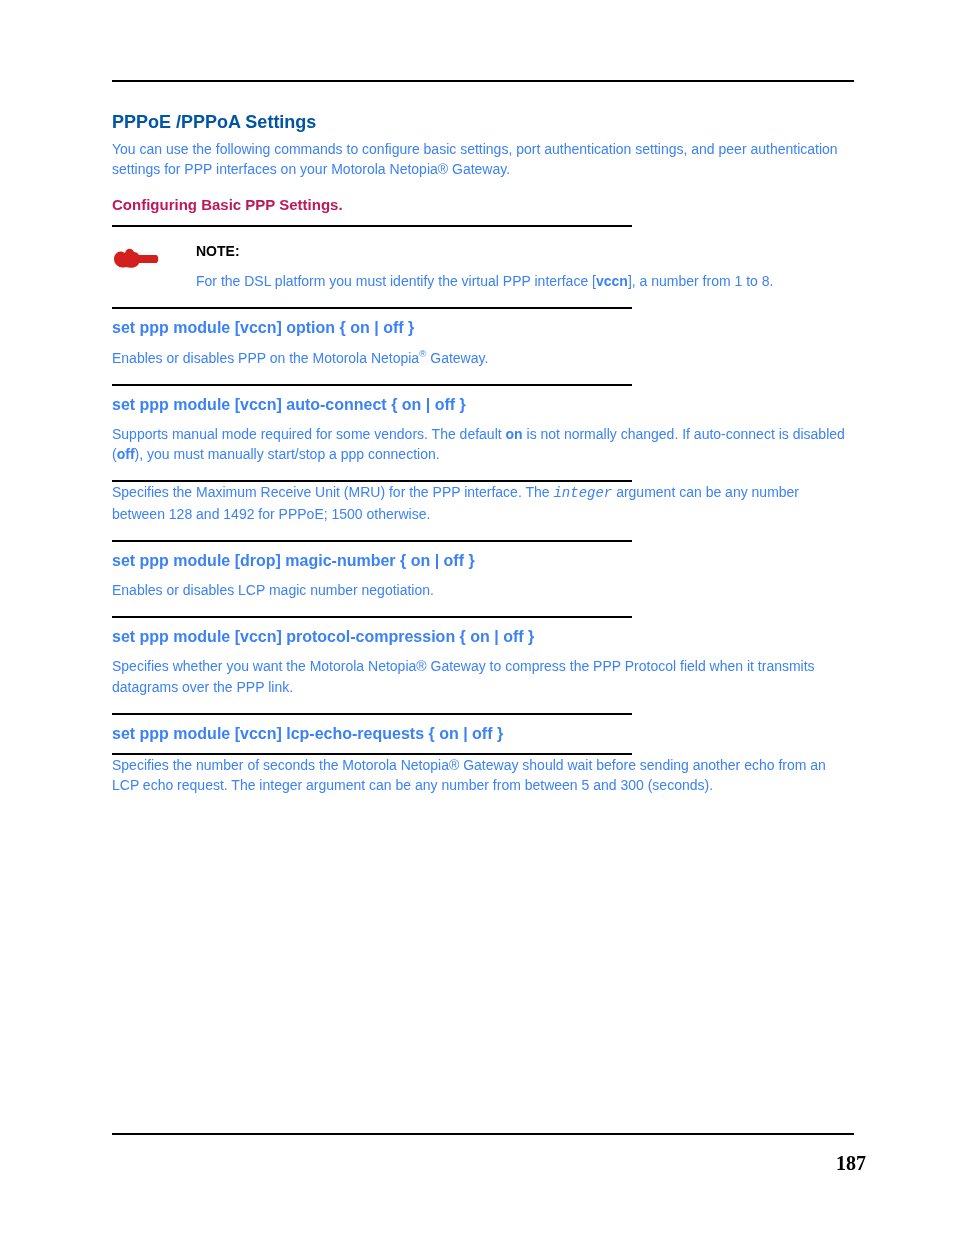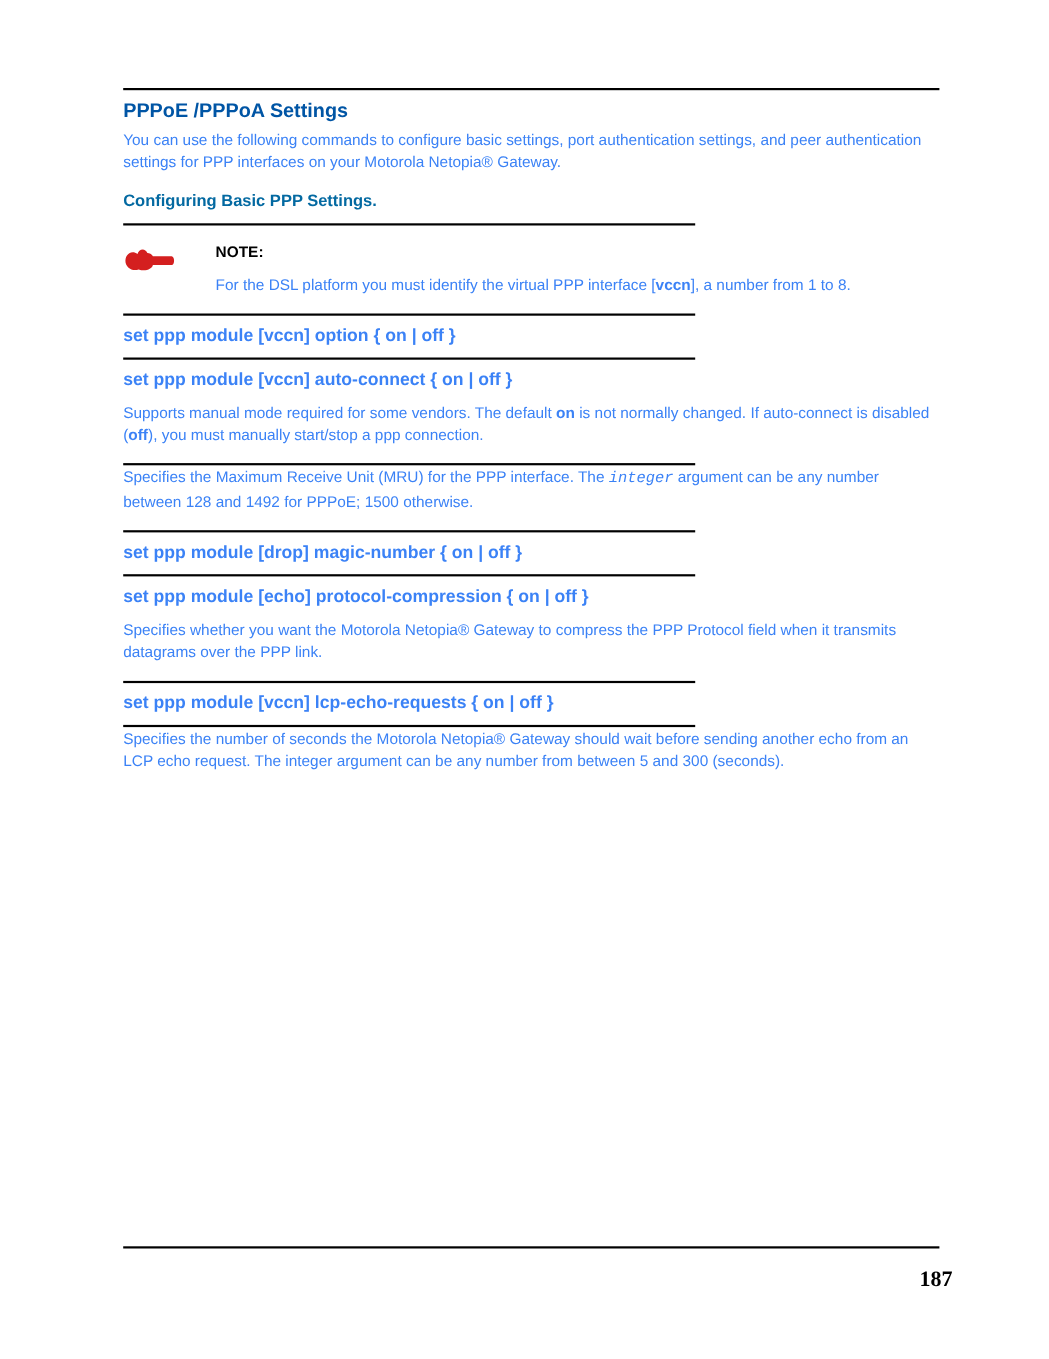--- a/index.html
+++ b/index.html
@@ -15,30 +15,30 @@
       box-sizing: border-box;
     }
     .content {
       position: absolute;
       left: 112px;
       right: 100px;
       top: 80px;
       bottom: 100px;
       border-top: 2px solid #000;
       border-bottom: 2px solid #000;
-      padding-top: 8px;
+      padding-top: 30px;
     }
     .h2-blue {
       color: #0055a5;
       font-weight: bold;
       font-size: 18px;
       margin: 0 0 6px 0;
     }
     .h3-blue {
-      color: #0369a1;
+      color: #be185d;
       font-weight: bold;
       font-size: 15px;
       margin: 0 0 12px 0;
     }
     .body-text {
       font-size: 14px;
       color: #3b82f6;
       line-height: 1.45;
       margin: 0 0 16px 0;
     }
@@ -113,37 +113,41 @@
       <div class="note-body">
         <div class="note-label">NOTE:</div>
         <p class="body-text">
           <span>For the DSL platform you must identify the virtual PPP interface [</span><b>vccn</b><span>], a number from 1 to 8.</span>
         </p>
       </div>
     </div>
 
     <div class="rule-full"></div>
     <h3 class="cmd-heading">set ppp module [vccn] option { on | off }</h3>
+    <p class="body-text">
+      <span>Enables or disables PPP on the Motorola Netopia</span><sup>®</sup><span> Gateway.</span>
+    </p>
 
     <div class="rule-full"></div>
     <h3 class="cmd-heading">set ppp module [vccn] auto-connect { on | off }</h3>
     <p class="body-text">
       <span>Supports manual mode required for some vendors. The default </span><b>on</b><span> is not normally changed. If auto-connect is disabled (</span><b>off</b><span>), you must manually start/stop a ppp connection.</span>
     </p>
 
     <div class="rule-full"></div>
     <p class="body-text">
       <span>Specifies the Maximum Receive Unit (MRU) for the PPP interface. The </span><span class="mono italic">integer</span><span> argument can be any number between 128 and 1492 for PPPoE; 1500 otherwise.</span>
     </p>
 
     <div class="rule-full"></div>
     <h3 class="cmd-heading">set ppp module [drop] magic-number { on | off }</h3>
+    <p class="body-text">Enables or disables LCP magic number negotiation.</p>
 
     <div class="rule-full"></div>
-    <h3 class="cmd-heading">set ppp module [echo] protocol-compression { on | off }</h3>
+    <h3 class="cmd-heading">set ppp module [vccn] protocol-compression { on | off }</h3>
     <p class="body-text">Specifies whether you want the Motorola Netopia® Gateway to compress the PPP Protocol field when it transmits datagrams over the PPP link.</p>
 
     <div class="rule-full"></div>
     <h3 class="cmd-heading">set ppp module [vccn] lcp-echo-requests { on | off }</h3>
 
     <div class="rule-full"></div>
     <p class="body-text">Specifies the number of seconds the Motorola Netopia® Gateway should wait before sending another echo from an LCP echo request. The integer argument can be any number from between 5 and 300 (seconds).</p>
 
   </div>
 

